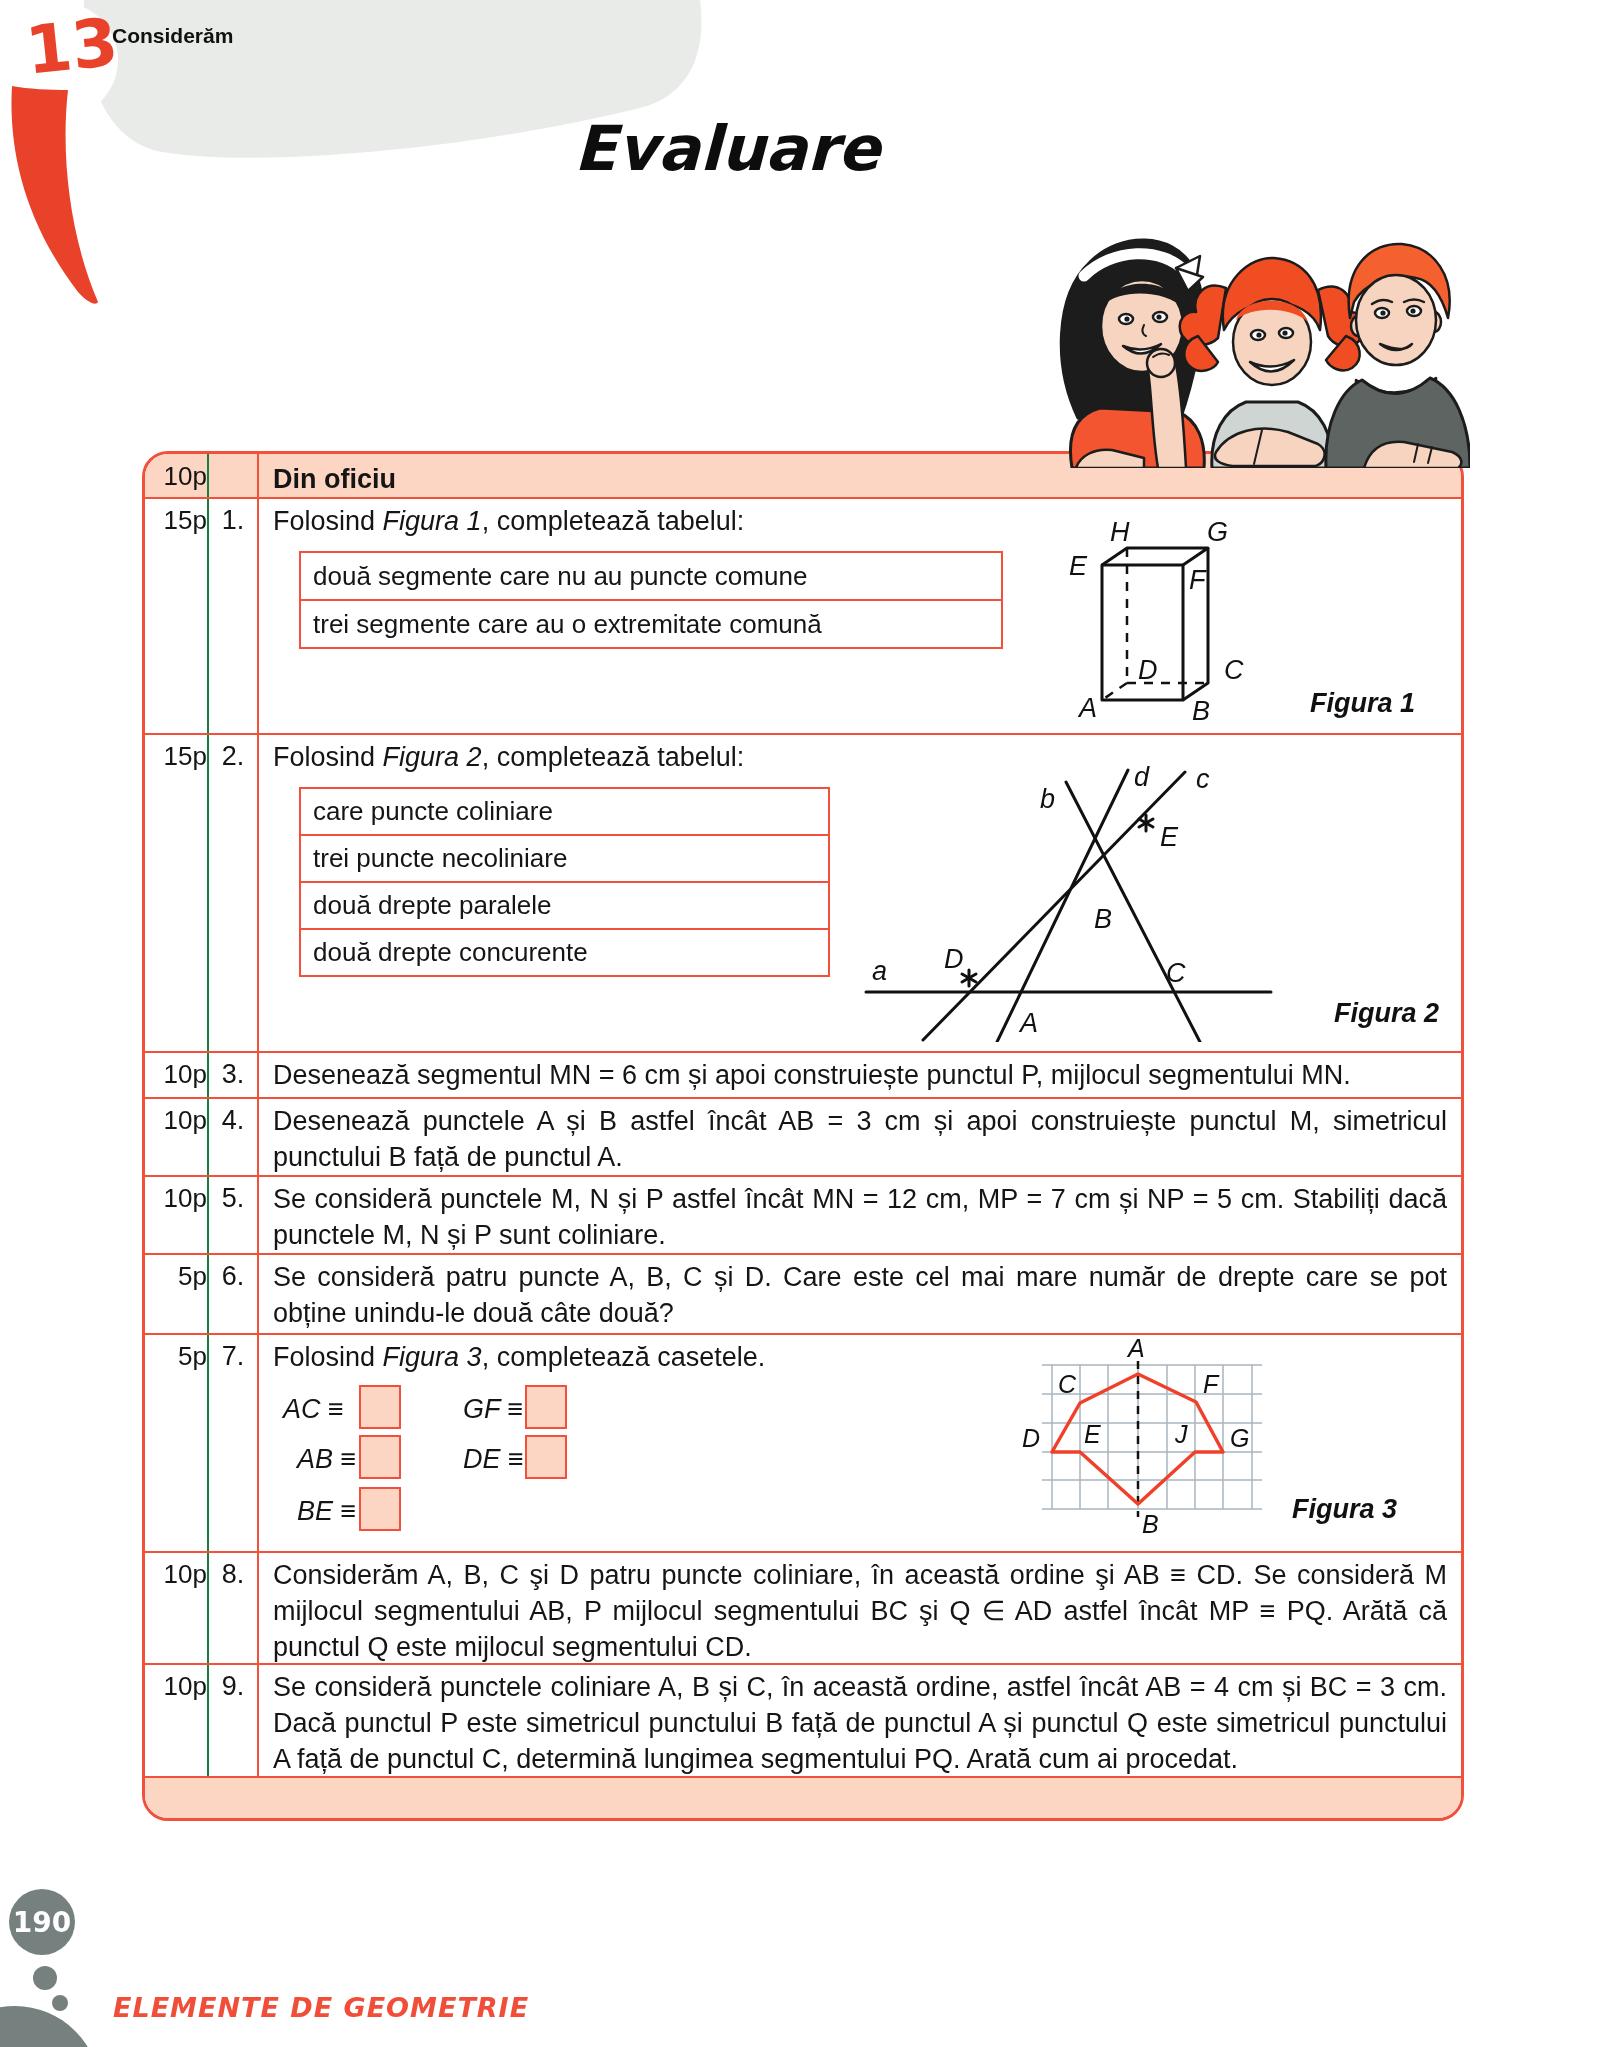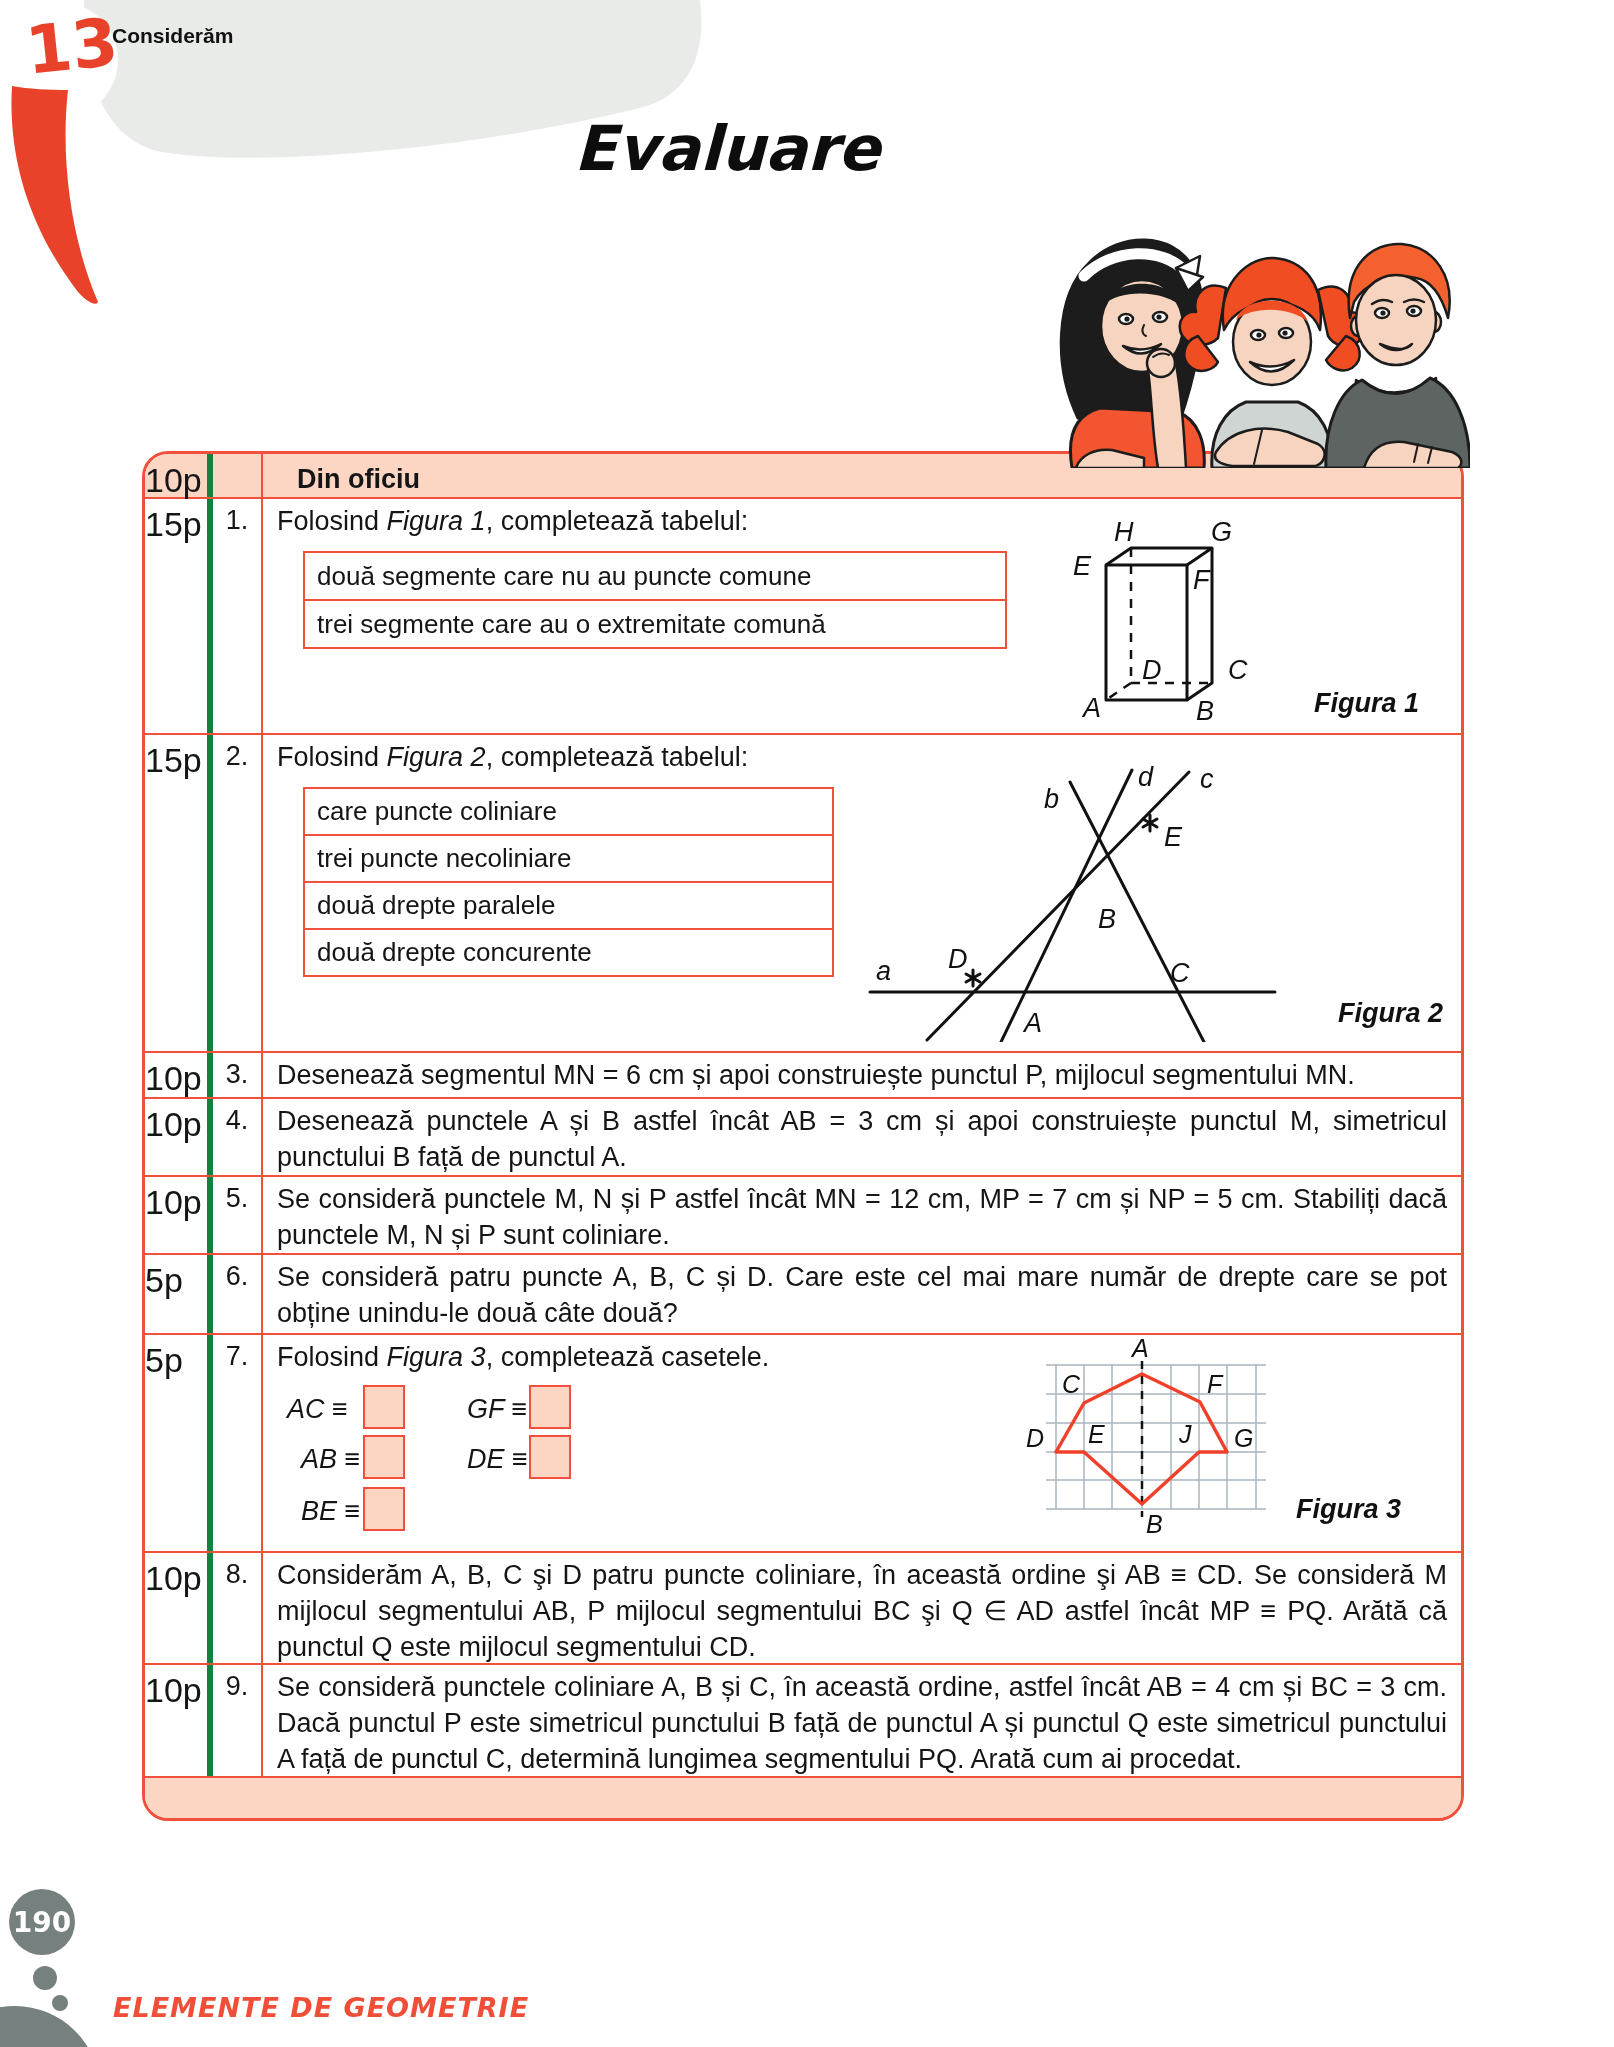--- a/index.html
+++ b/index.html
@@ -13,27 +13,27 @@
   
   .title{position:absolute;left:0;right:150px;top:112px;text-align:center;
          font-family:"DejaVu Sans",sans-serif;font-weight:700;font-style:italic;
          font-size:62px;transform:skewX(-4deg);color:#0d0d0d;}
   
   .maintable{position:absolute;left:142px;top:451px;width:1316px;height:1364px;
              border:3px solid #f0503c;border-radius:26px;overflow:hidden;
              display:flex;flex-direction:column;background:#fff;}
   .trow{display:flex;border-bottom:2px solid #f0503c;flex:0 0 auto;}
   .trow:last-child{border-bottom:none;}
-  .pts{width:62px;flex:0 0 62px;border-right:6px solid #15803d;text-align:left;
-       font-size:34px;padding-top:6px;}
+  .pts{width:62px;flex:0 0 62px;border-right:2px solid #15803d;text-align:right;
+       font-size:26px;padding-top:6px;}
   .num{width:48px;flex:0 0 48px;border-right:2px solid #f0503c;text-align:center;
        font-size:27px;padding-top:6px;}
   .content{flex:1 1 auto;position:relative;padding:4px 14px 0 14px;font-size:27px;line-height:36px;}
   .hdr{height:43px;background:#fcd5c3;}
-  .hdr .content{font-weight:700;padding-top:7px;margin-left:20px;}
+  .hdr .content{font-weight:700;padding-top:7px;}
   .hdr .pts{padding-top:7px;}
   .r1{height:234px;} .r2{height:316px;} .r3{height:44px;} .r4{height:76px;}
   .r5{height:76px;} .r6{height:78px;} .r7{height:216px;} .r8{height:110px;} .r9{height:111px;}
   .tfoot{flex:1 1 auto;background:#fcd5c3;}
   .content p{margin:0;}
   .content p.j{text-align:justify;}
   .it{font-style:italic;}
   
   .innertable{border:2px solid #f0503c;margin-top:12px;margin-left:26px;}
   .itr{display:flex;border-bottom:2px solid #f0503c;}

